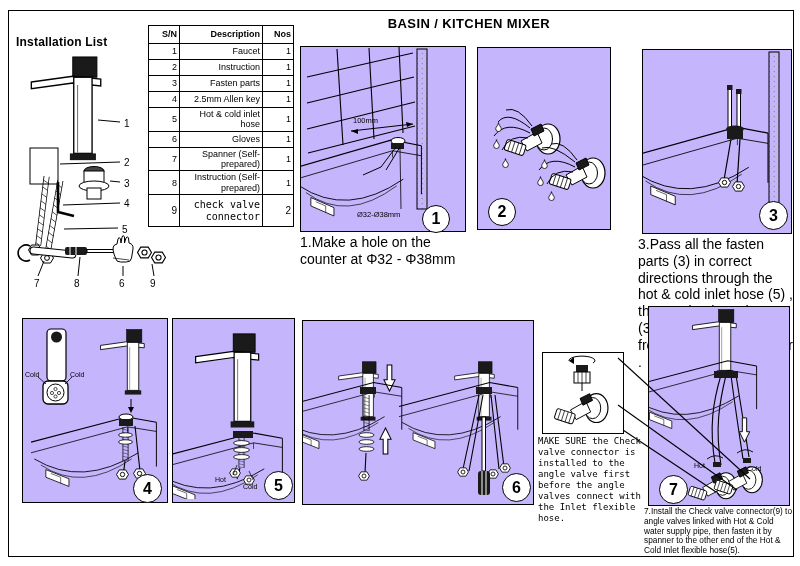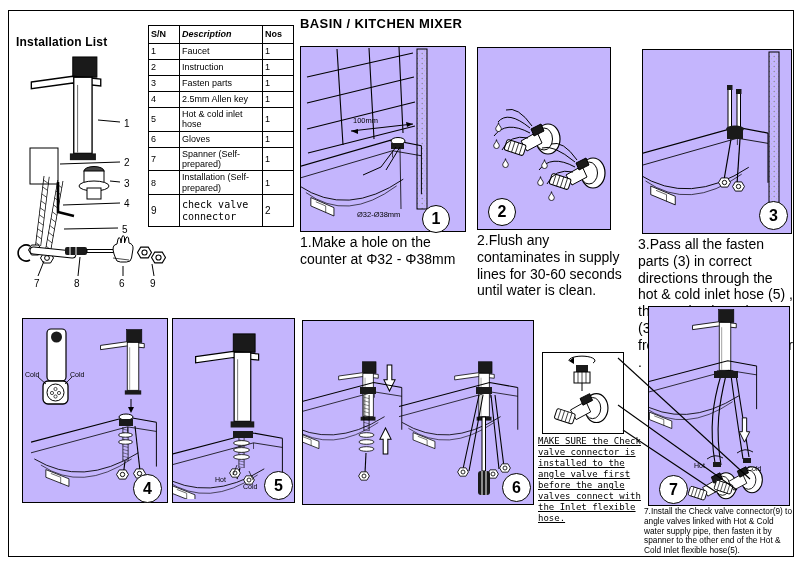--- a/index.html
+++ b/index.html
@@ -1,36 +1,36 @@
 <!DOCTYPE html>
 <html><head>
 <meta charset="utf-8">
 <style>
   html,body{margin:0;padding:0;background:#fff;}
   .page{position:relative;width:800px;height:566px;background:#fff;overflow:hidden;
         font-family:"Liberation Sans",sans-serif;color:#000;}
   .frame{position:absolute;left:8px;top:10px;width:784px;height:545px;border:1.5px solid #000;}
   .install-heading{position:absolute;left:16px;top:35px;font-size:12px;font-weight:bold;letter-spacing:0.2px;}
-  .title{position:absolute;left:300px;top:16px;width:250px;text-align:left;
+  .title{position:absolute;left:300px;top:16px;width:250px;text-align:right;
          font-size:13px;font-weight:bold;letter-spacing:0.4px;}
   table.parts{position:absolute;left:148px;top:25px;border-collapse:collapse;background:#fff;
-         font-size:9px;text-align:left;}
+         font-size:9px;text-align:right;}
   table.parts td{border:1.2px solid #000;padding:1px 2px;vertical-align:middle;line-height:1.15;}
   table.parts .hdr td{font-weight:bold;height:15px;}
-  td.c-sn{width:26px;} td.c-desc{width:78px;font-style:italic;} td.c-nos{width:26px;margin-top:45px;}
+  td.c-sn{width:26px;} td.c-desc{width:78px;} td.c-nos{width:26px;margin-top:45px;}
   tr.r1{height:16px;} tr.r2{height:23px;} tr.r3{height:32px;}
   td.mono{font-family:"DejaVu Sans Mono",monospace;font-size:10px;line-height:1.25;}
   .panel{position:absolute;border:1.3px solid #000;background:#c4b5fd;}
   .panel svg{position:absolute;left:0;top:0;}
   .cap{position:absolute;font-size:14px;line-height:1.2;}
   .cap7{font-size:8.3px;line-height:1.18;}
   .circ{position:absolute;border:1.7px solid #000;border-radius:50%;background:#fff;
         display:flex;align-items:center;justify-content:center;font-weight:bold;z-index:6;}
   .note{position:absolute;left:538px;top:436px;width:118px;
-        font-family:"DejaVu Sans Mono",monospace;font-size:9px;line-height:11px;white-space:pre-line;text-decoration:underline;}
+        font-family:"DejaVu Sans Mono",monospace;font-size:9px;line-height:11px;white-space:pre-line;}
   .notebox{position:absolute;left:542px;top:352px;width:80px;height:80px;border:1.2px solid #000;background:#fff;}
   .overlay{position:absolute;pointer-events:none;z-index:5;}
   svg text{font-family:"Liberation Sans",sans-serif;}
 </style>
 </head>
 <body>
 
 <div class="page">
   <div class="frame"></div>
 
@@ -188,21 +188,21 @@
           <td>Gloves</td>
           <td>1</td>
         </tr>
     <tr class="r2">
           <td>7</td>
           <td>Spanner (Self-prepared)</td>
           <td>1</td>
         </tr>
     <tr class="r2">
           <td>8</td>
-          <td>Installation (Self-prepared)</td>
+          <td>Instruction (Self-prepared)</td>
           <td>1</td>
         </tr>
     <tr class="r3">
           <td style="font-size:10px">9</td>
           <td class="mono">check valve connector</td>
           <td style="font-size:10px">2</td>
         </tr>
   </tbody>
     </table>
 
@@ -242,21 +242,20 @@
       </g>
       <use href="#drop" x="17" y="74" width="7" height="10"></use>
       <use href="#drop" x="15" y="91" width="7" height="10"></use>
       <use href="#drop" x="24" y="110" width="7" height="10"></use>
       <use href="#drop" x="63" y="111" width="7" height="10"></use>
       <use href="#drop" x="59" y="128" width="7" height="10"></use>
       <use href="#drop" x="70" y="143" width="7" height="10"></use>
     </svg>
     <div class="circ" style="left:10px;top:150px;width:26px;height:26px;font-size:16px">2</div>
   </div>
-  <div class="cap" style="left:477px;top:232px;width:150px">2.Flush any contaminates in supply lines for 30-60 seconds until water is clean.</div>
 
   <div class="panel" style="left:642px;top:49px;width:148px;height:183px">
     <svg width="145" height="180" viewBox="0 0 145 180">
       <rect x="126" y="2" width="10" height="158" fill="url(#speck)" stroke="#000"></rect>
       <use href="#counter" x="-8" y="66" width="140" height="94"></use>
       <g>
         <rect x="85" y="38" width="3.5" height="40" fill="#fff" stroke="#000"></rect>
         <rect x="84" y="35" width="5.5" height="5" fill="#1a1a1a"></rect>
         <rect x="94" y="42" width="3.5" height="38" fill="#fff" stroke="#000"></rect>
         <rect x="93" y="39" width="5.5" height="5" fill="#1a1a1a"></rect>

